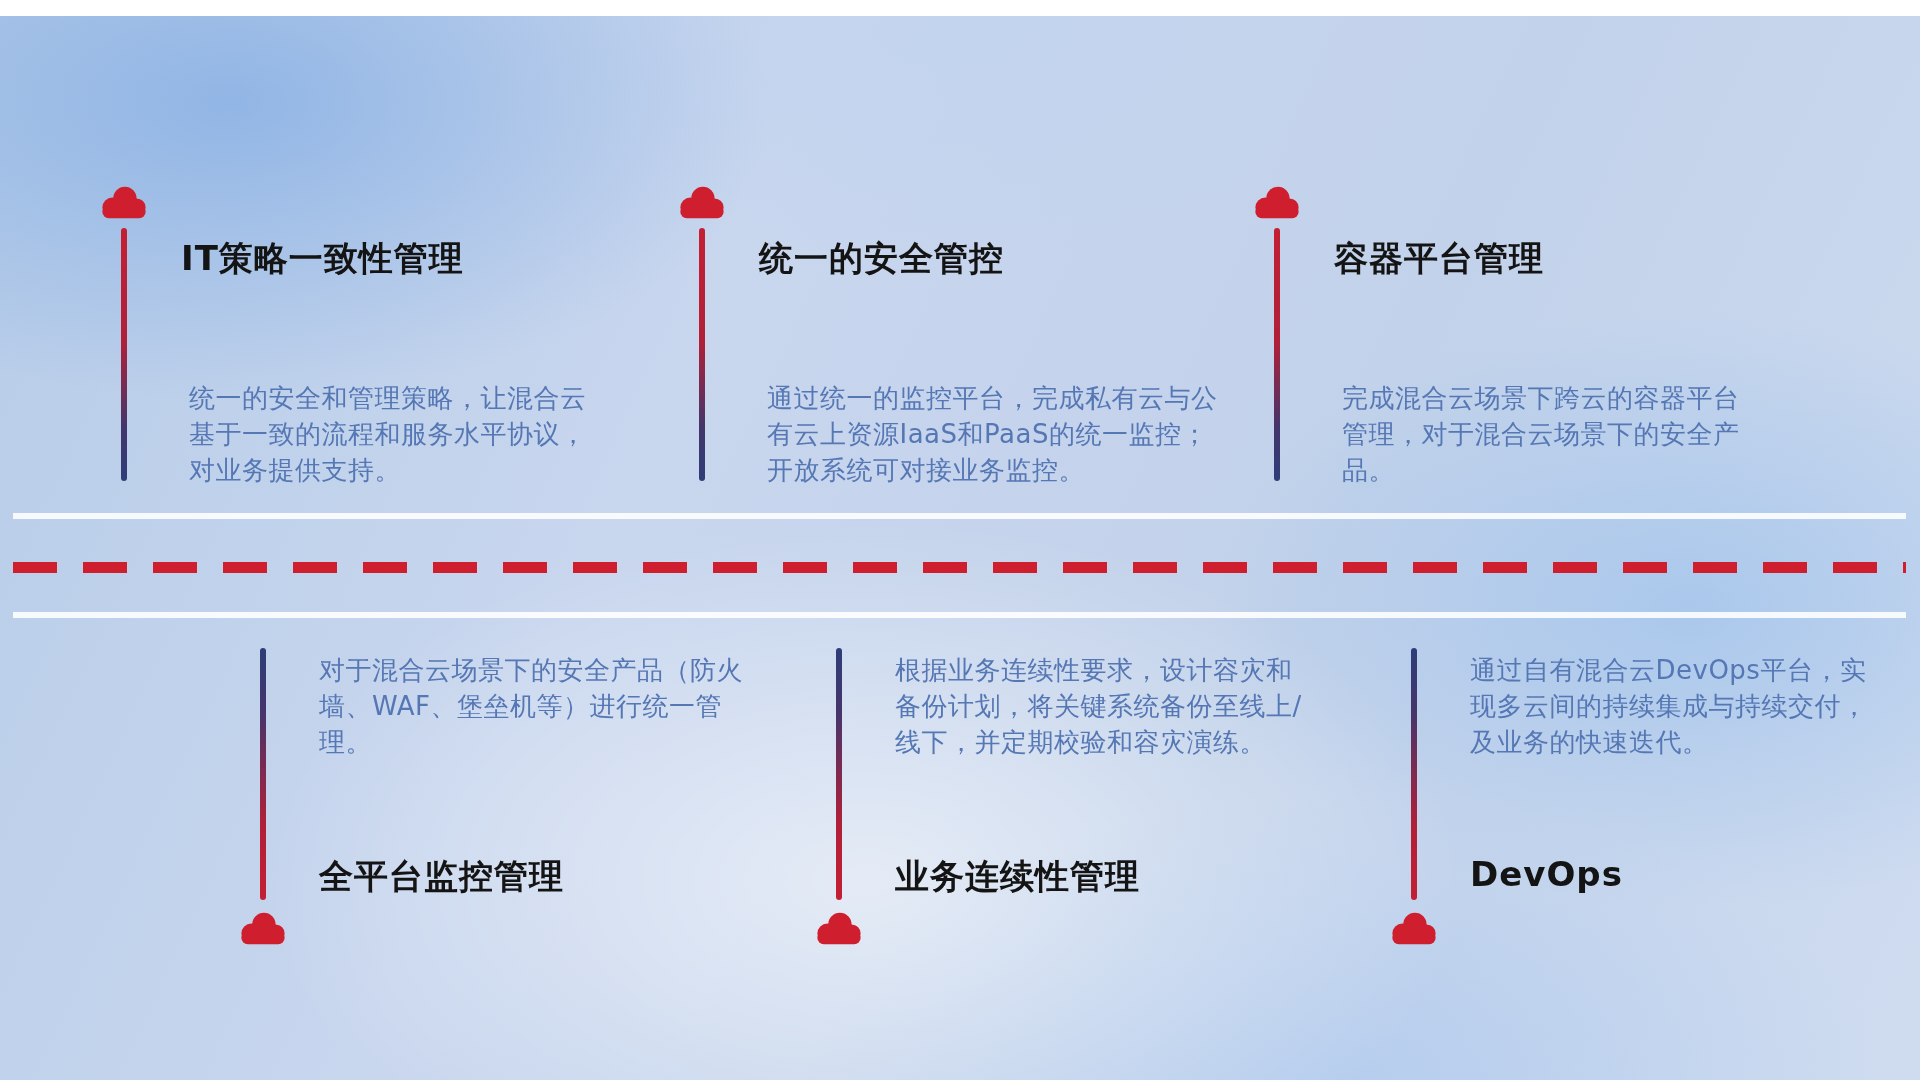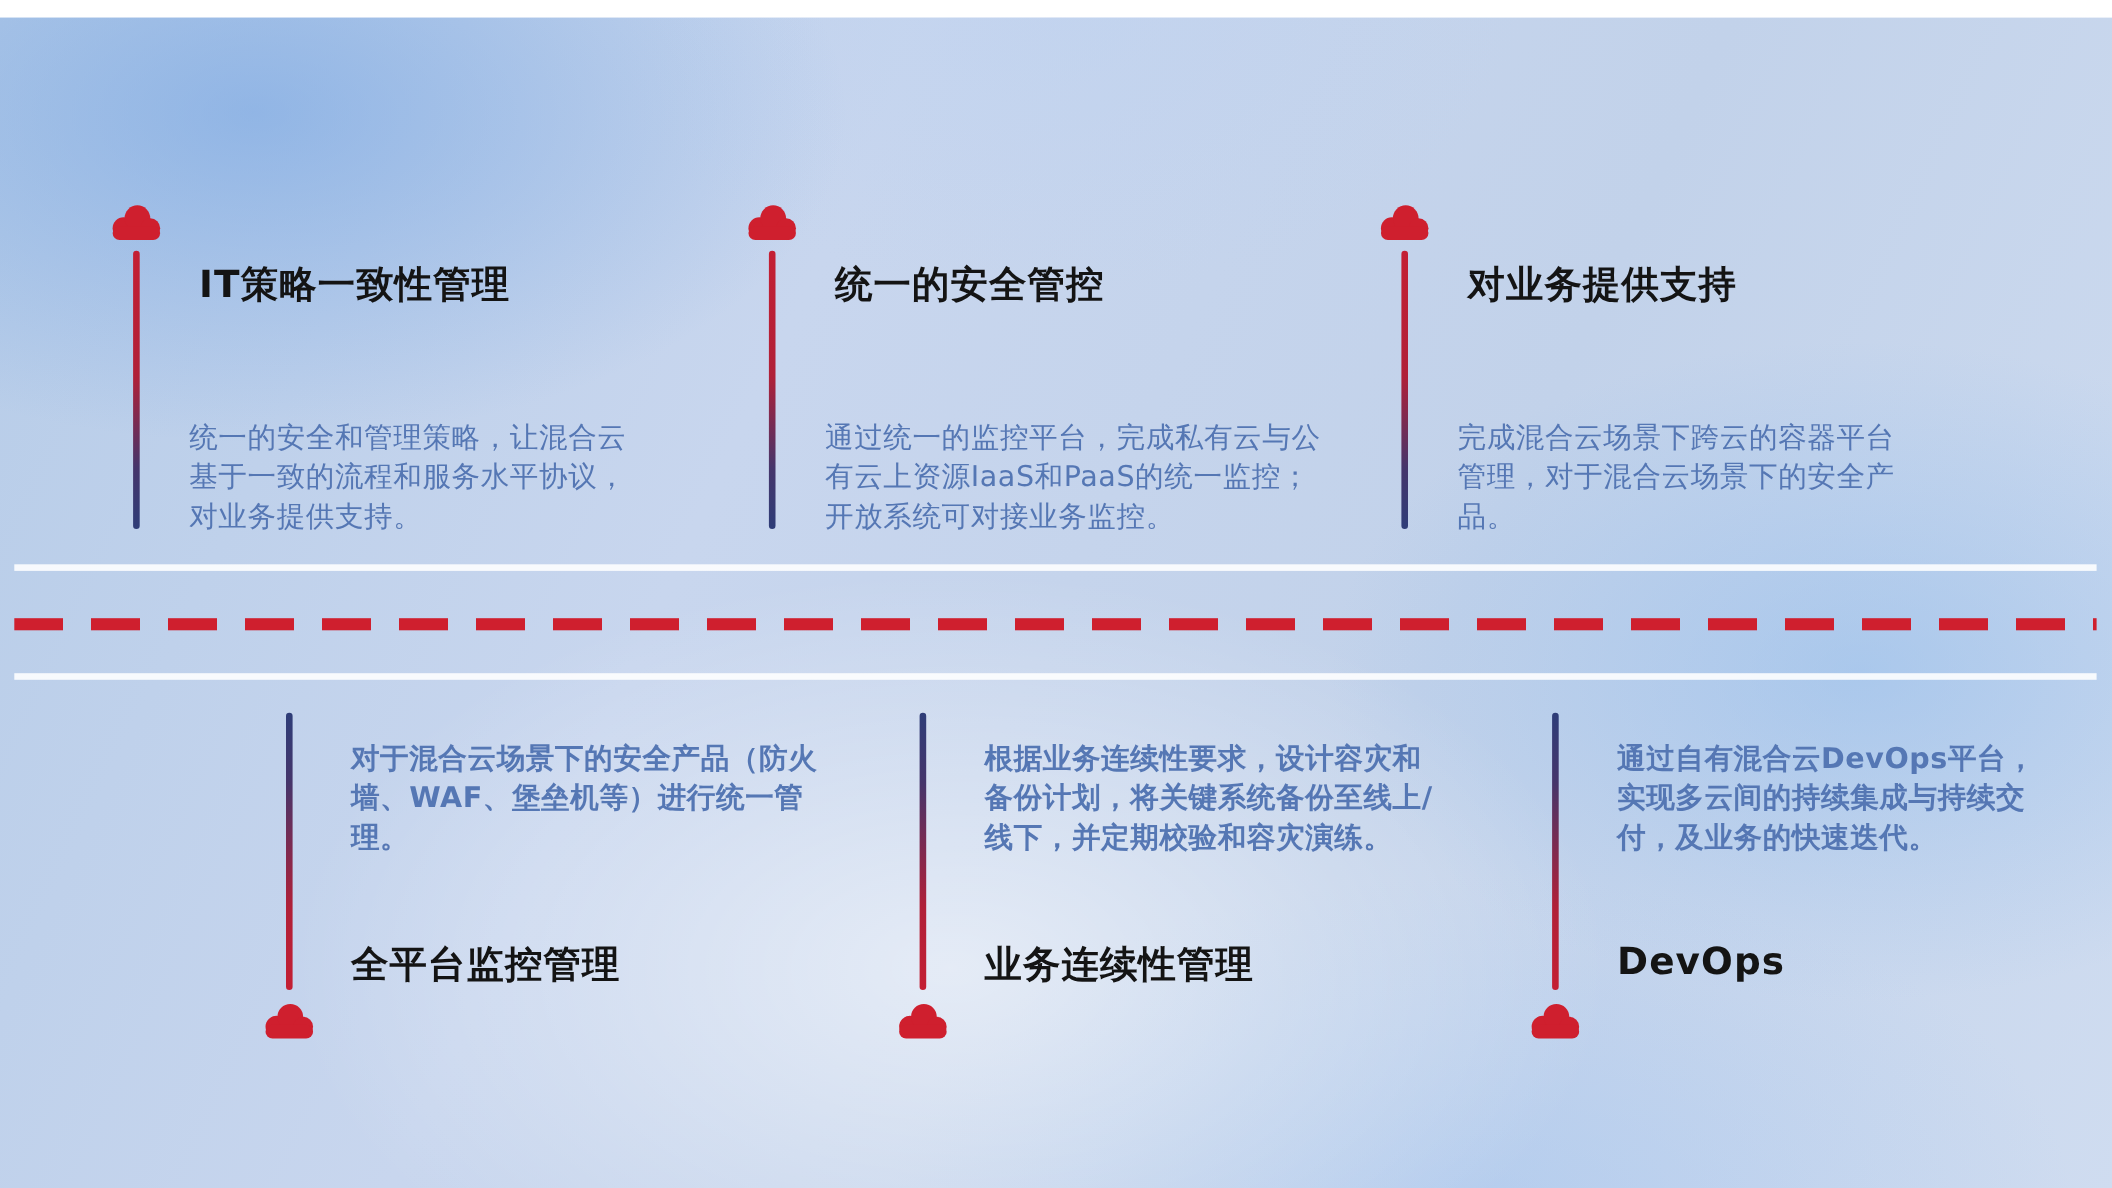--- a/index.html
+++ b/index.html
@@ -76,23 +76,23 @@
   .desc {
     position: absolute;
     margin: 0;
     font-size: 26px;
     line-height: 36px;
     color: var(--description-text, #5577b4);
     letter-spacing: 0.5px;
   }
 
   .item-top .title { left: 57px; top: 52px; }
-  .item-top .desc  { left: 48px; top: 196px; }
+  .item-top .desc  { left: 65px; top: 196px; }
 
-  .item-bottom .desc  { left: 56px; top: 24px; font-weight: bold; }
+  .item-bottom .desc  { left: 56px; top: 4px; }
   .item-bottom .title { left: 56px; top: 206px; }
 </style>
 </head>
 <body>
 
 <div class="canvas">
 
   <div class="hline hline-top"></div>
   <div class="dashline"></div>
   <div class="hline hline-bottom"></div>
@@ -128,21 +128,21 @@
   <div class="item item-top" style="left:1277px; top:168px;">
     <span class="cloud">
       <svg width="54" height="36" viewBox="0 0 60 40" aria-hidden="true">
         <circle cx="17" cy="26" r="11"></circle>
           <circle cx="31" cy="16" r="13"></circle>
         <circle cx="44" cy="26" r="10"></circle>
           <rect x="6" y="24" width="48" height="14" rx="7"></rect>
       </svg>
     </span>
     <div class="vline vline-top"></div>
-    <h2 class="title">对业务提供支持</h2>
+    <h2 class="title">容器平台管理</h2>
     <p class="desc" style="width:420px">完成混合云场景下跨云的容器平台管理，对于混合云场景下的安全产品。</p>
   </div>
 
   <div class="item item-bottom" style="left:263px; top:632px;">
     <div class="vline vline-bottom"></div>
     <p class="desc" style="width:424px">对于混合云场景下的安全产品（防火墙、WAF、堡垒机等）进行统一管理。</p>
     <h2 class="title">全平台监控管理</h2>
     <span class="cloud cloud-bottom">
       <svg width="54" height="36" viewBox="0 0 60 40" aria-hidden="true">
         <circle cx="17" cy="26" r="11"></circle>

